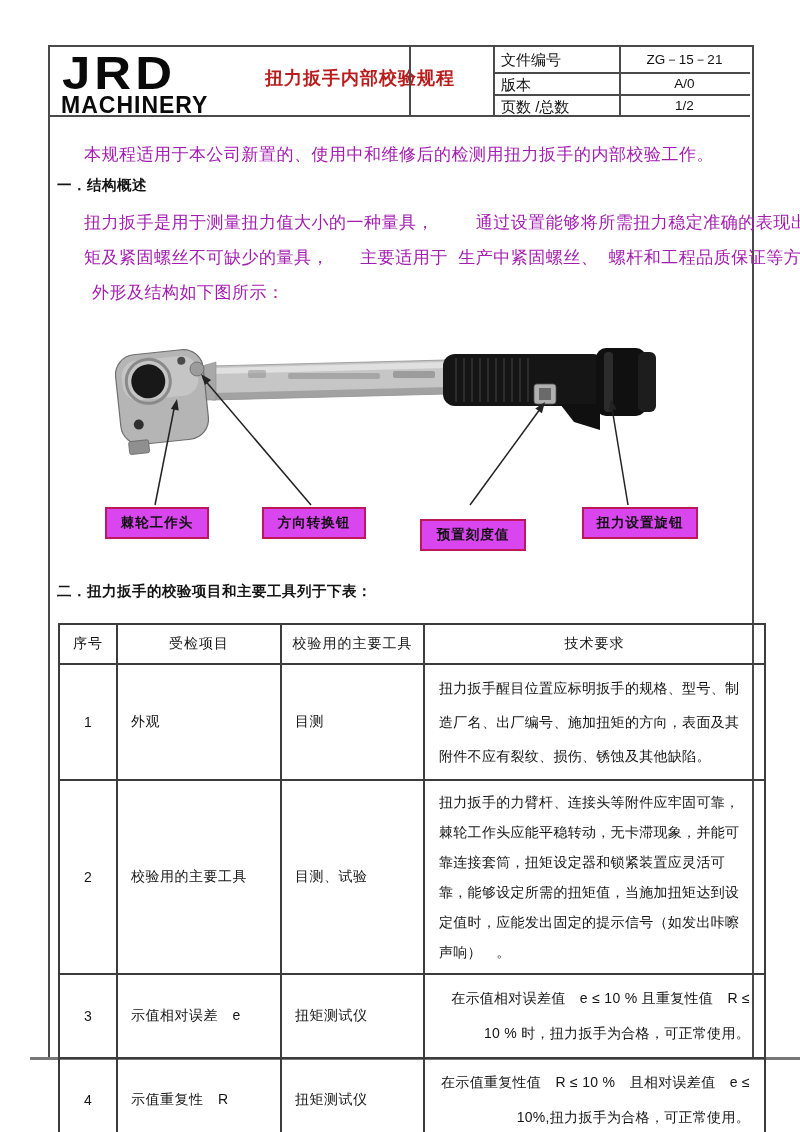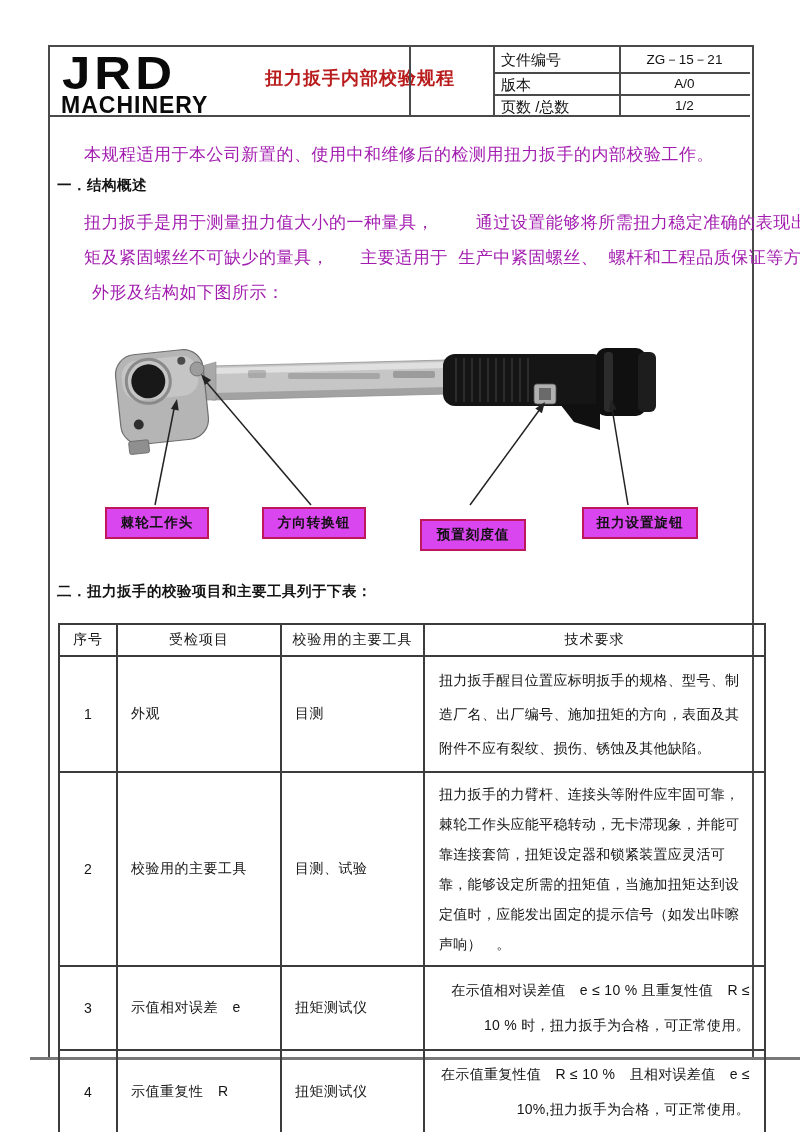--- a/index.html
+++ b/index.html
@@ -118,21 +118,21 @@
 
   <div class="callout" style="left:105px;top:507px;width:100px;">棘轮工作头</div>
   <div class="callout" style="left:262px;top:507px;width:100px;">方向转换钮</div>
   <div class="callout" style="left:420px;top:507px;width:102px;margin-top:12px;">预置刻度值</div>
   <div class="callout" style="left:582px;top:507px;width:112px;">扭力设置旋钮</div>
 
   <div class="abs heading" style="left:57px;top:582px;font-family:Liberation Serif, serif;">二．扭力扳手的校验项目和主要工具列于下表：</div>
 
   <table class="main abs" style="left:58px;top:623px;">
     <tbody>
-        <tr style="height:32px;">
+        <tr style="height:40px;">
       <th class="h" style="width:54px;">序号</th>
       <th class="h" style="width:160px;margin-top:40px;">受检项目</th>
       <th class="h" style="width:139px;">校验用的主要工具</th>
       <th class="h" style="width:337px;">技术要求</th>
     </tr>
     <tr style="height:102px;">
       <td class="c-no">1</td>
       <td class="c-item">外观</td>
       <td class="c-tool">目测</td>
       <td class="c-req lh34">扭力扳手醒目位置应标明扳手的规格、型号、制造厂名、出厂编号、施加扭矩的方向，表面及其附件不应有裂纹、损伤、锈蚀及其他缺陷。</td>

